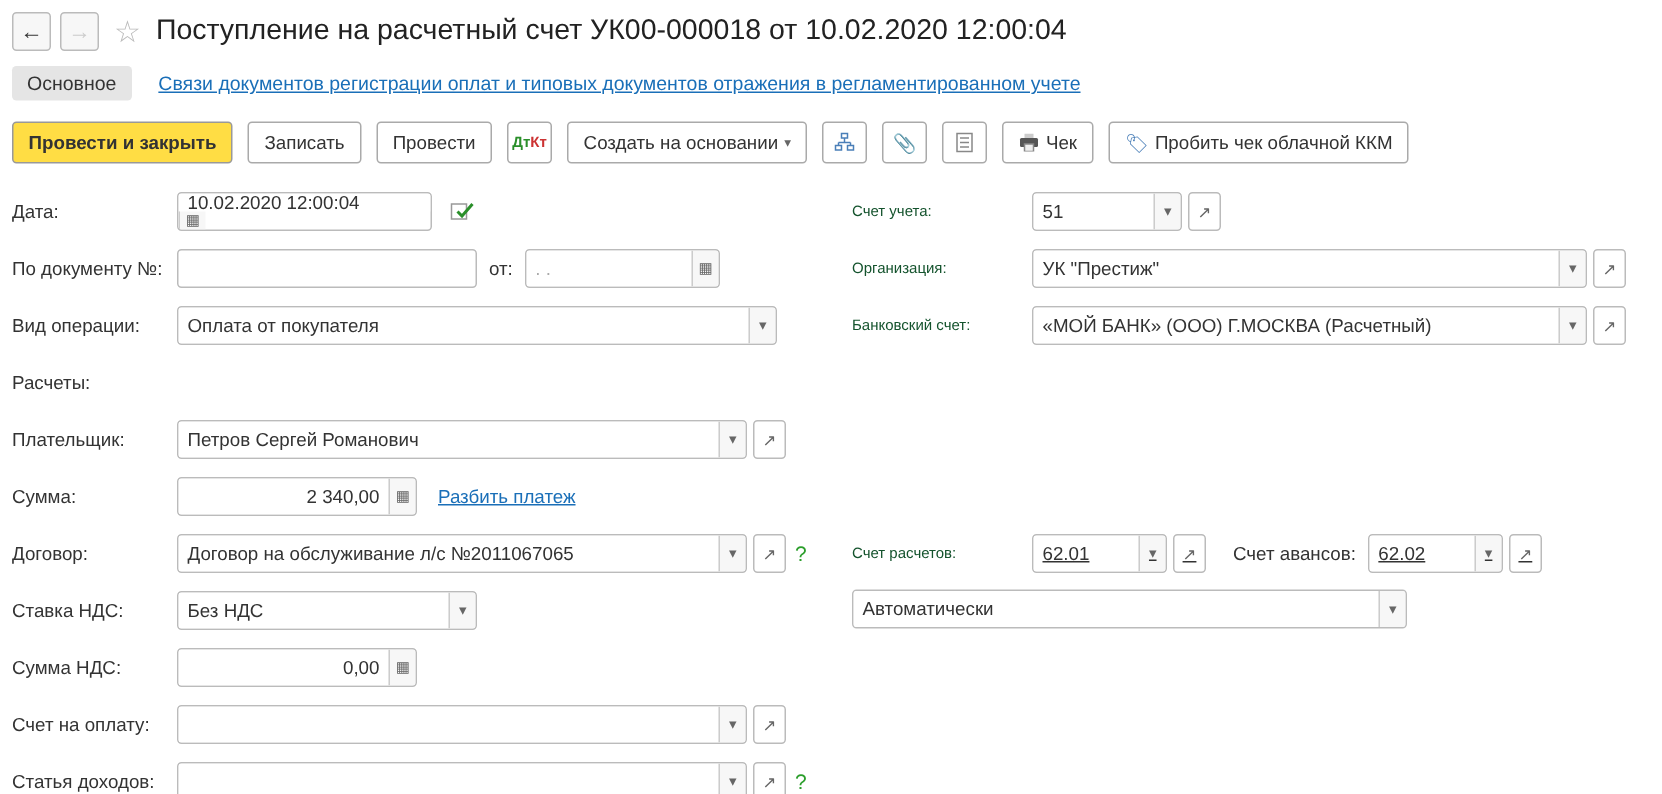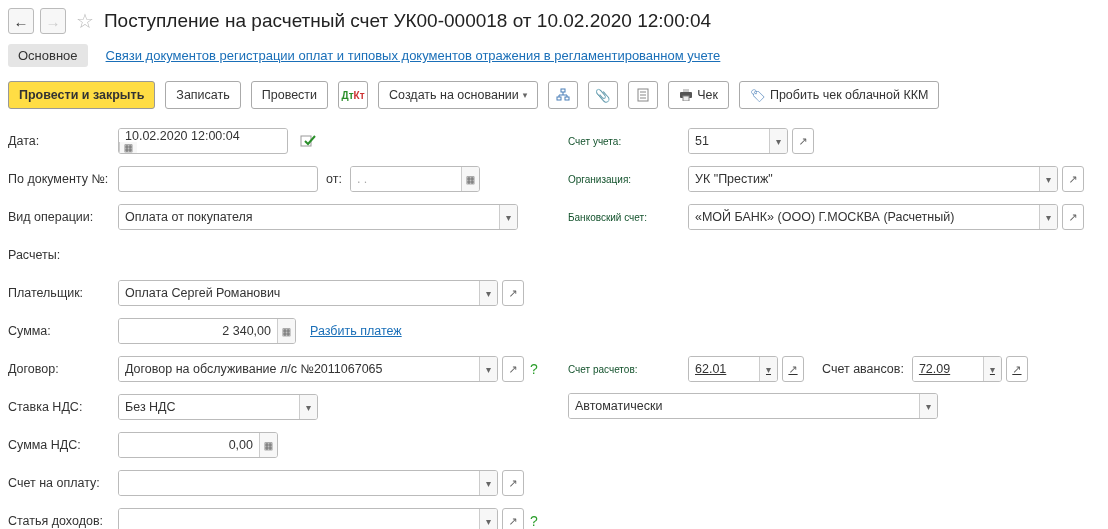--- a/index.html
+++ b/index.html
@@ -185,31 +185,31 @@
       </div>
     </div>
 
     <div class="form-row">
       <div class="label">Расчеты:</div>
     </div>
 
     <div class="form-row">
       <div class="label">Плательщик:</div>
       <div class="input-dd" style="width:380px;">
-        <div class="txt">Оплата Сергей Романович</div>
+        <div class="txt">Петров Сергей Романович</div>
         <div class="dd-btn">▾</div>
       </div>
       <button class="ext-btn">
           <span>↗</span>
         </button>
     </div>
 
     <div class="form-row">
       <div class="label">Сумма:</div>
-      <div class="input-dd num-right" style="width:178px;">
+      <div class="input-dd num-right" style="width:160px;">
         <div class="txt">2 340,00</div>
         <div class="dd-btn">
             <span>▦</span>
           </div>
       </div>
       <span style="margin-left:14px;" class="link">Разбить платеж</span>
     </div>
 
     <div class="form-row">
       <div class="label">Договор:</div>
@@ -310,21 +310,21 @@
           <div class="txt">62.01</div>
           <div class="dd-btn">▾</div>
         </div>
         <button class="ext-btn">
             <span>↗</span>
           </button>
       </div>
       <div style="margin-left:18px;font-size:12.5px;">Счет авансов:</div>
       <div class="small-dd" style="margin-left:8px;">
         <div class="input-dd" style="width:90px;">
-          <div class="txt">72.09</div>
+          <div class="txt">62.02</div>
           <div class="dd-btn">▾</div>
         </div>
         <button class="ext-btn">
             <span>↗</span>
           </button>
       </div>
     </div>
 
     <div class="form-row" style="align-items:flex-start;">
       <div class="input-dd" style="width:370px;">

